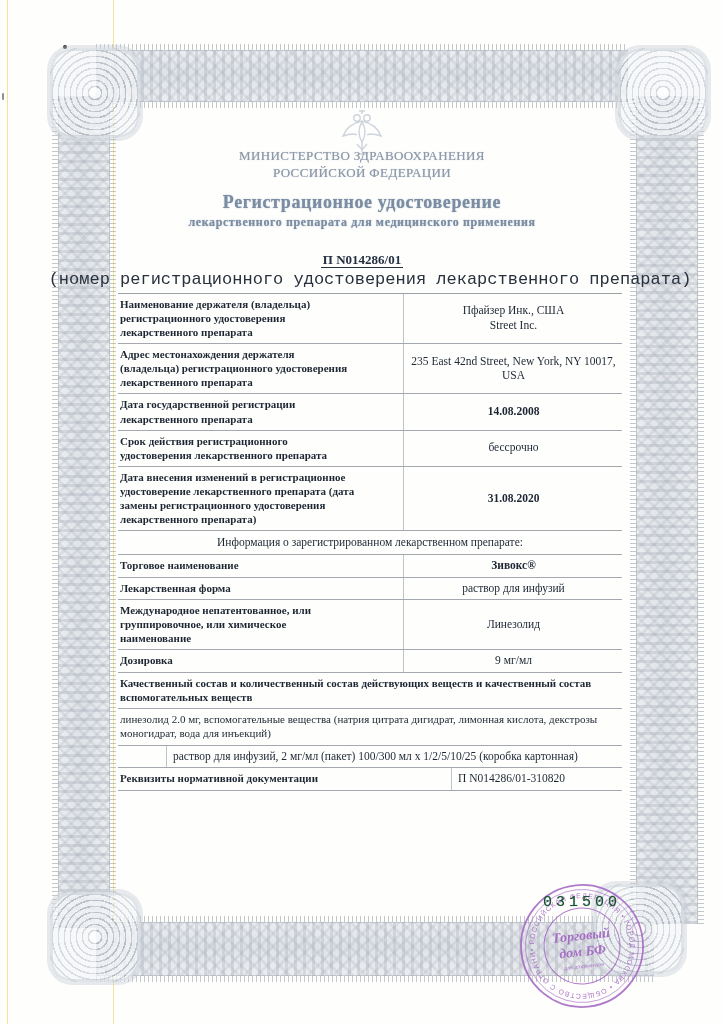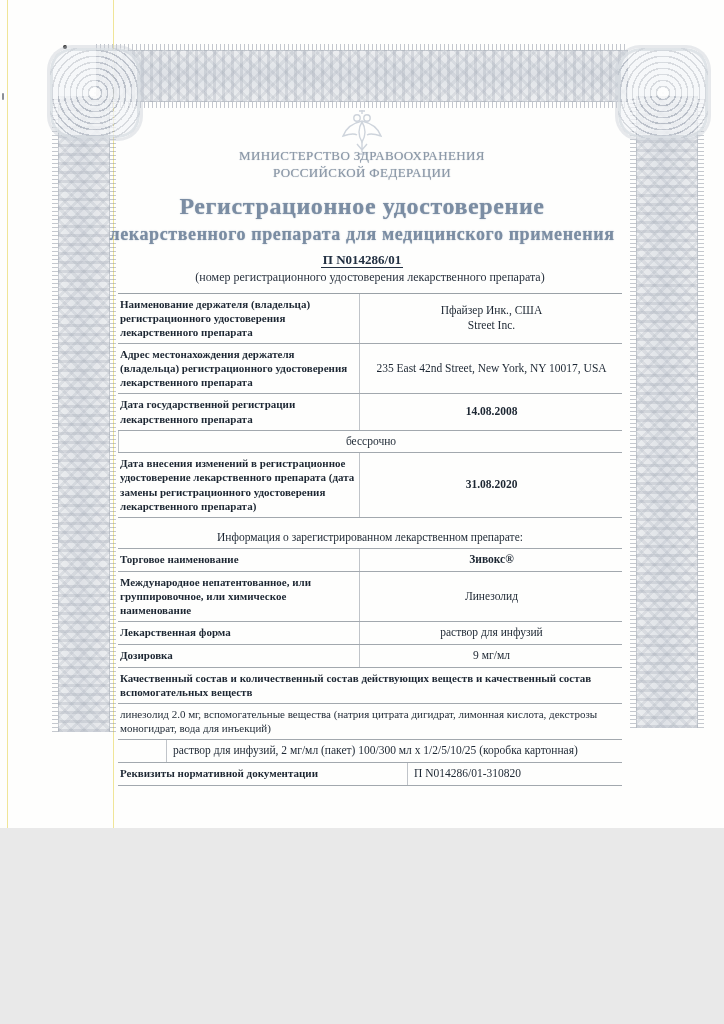--- a/index.html
+++ b/index.html
@@ -1,17 +1,17 @@
 <!DOCTYPE html>
 <html lang="ru"><head>
 <meta charset="utf-8">
 <style>
   html,body{margin:0;padding:0;background:#e9e9e9;}
   .page{
-    position:relative;width:724px;height:828px;margin:0 auto;
+    position:relative;width:724px;height:1024px;margin:0 auto;
     background:#fefefd;overflow:hidden;
     font-family:"Liberation Serif","DejaVu Serif",serif;
     color:#1d2733;
   }
   
   .margin-line{position:absolute;top:0;bottom:0;width:1px;background:rgba(228,208,70,.55);}
   .margin-line.l1{left:7px;}
   .margin-line.l2{left:113px;}
   .scan-speck{position:absolute;background:#2c2c2c;border-radius:50%;}
   .speck-a{left:63px;top:45px;width:4px;height:4px;}
@@ -70,50 +70,50 @@
   .ministry{
     position:absolute;left:0;right:0;top:148px;text-align:center;
     font-size:13px;line-height:1.3;letter-spacing:.4px;color:#8c99a8;
     text-shadow:0 0 1px rgba(140,153,168,.7);
   }
   .doc-title{
     position:absolute;left:0;right:0;top:192px;text-align:center;
     color:#7b8da3;font-weight:bold;text-shadow:0 0 1.2px rgba(123,141,163,.8);
     letter-spacing:.6px;
   }
-  .doc-title .t1{font-size:24px;line-height:1.2;}
-  .doc-title .t2{font-size:18px;line-height:1.45;}
+  .doc-title .t1{font-size:18px;line-height:1.2;}
+  .doc-title .t2{font-size:12px;line-height:1.45;}
   .reg-num{
     position:absolute;left:0;right:0;top:252px;text-align:center;
     font-size:13px;font-weight:bold;color:#223042;
   }
   .reg-num span{border-bottom:1px solid #223042;padding:0 2px;}
   .reg-num-caption{
     position:absolute;left:16px;right:0;top:270px;text-align:center;
-    font-size:12px;color:#28313e;
+    font-size:17px;color:#28313e;font-family:Liberation Mono, monospace;
   }
 
   
   .dtable{
     position:absolute;left:118px;top:293px;width:504px;
     border-top:1px solid rgba(100,110,122,.65);
     font-size:11px;line-height:1.28;
   }
-  .row{display:flex;border-bottom:1px solid rgba(100,110,122,.6);}
+  .row{display:flex;border-bottom:1px solid rgba(100,110,122,.6);gap:44px;}
   .cell-l{width:241px;padding:3px 4px 4px 2px;font-weight:bold;box-sizing:border-box;}
   .cell-r{
     flex:1;padding:3px 5px 4px 6px;box-sizing:border-box;
     border-left:1px solid rgba(100,110,122,.4);
     display:flex;flex-direction:column;justify-content:center;
     text-align:center;font-size:11.5px;
   }
   .cell-r.vleft{text-align:left;justify-content:flex-start;margin-left:48px;}
   .cell-r.vbold{font-weight:bold;}
   .row-full{display:block;border-bottom:1px solid rgba(100,110,122,.6);padding:3px 4px 4px 2px;}
-  .row-full.center{text-align:center;font-size:11.5px;padding:4px 2px;margin-top:8px;}
+  .row-full.center{text-align:center;font-size:11.5px;padding:4px 2px;}
   .row-full.boldtxt{font-weight:bold;}
 
   
   .seal{position:absolute;left:512px;top:876px;width:140px;height:140px;transform:rotate(-6deg);opacity:.85;}
   .serial{
     position:absolute;left:543px;top:894px;
     font-family:Liberation Mono, monospace;font-size:15px;letter-spacing:4px;
     color:#14532d;text-shadow:0 0 1px rgba(70,77,86,.6);
   }
 </style>
@@ -177,43 +177,44 @@
       <div class="cell-l">Адрес местонахождения держателя (владельца) регистрационного удостоверения лекарственного препарата</div>
       <div class="cell-r">235 East 42nd Street, New York, NY 10017, USA</div>
     </div>
 
     <div class="row">
       <div class="cell-l">Дата государственной регистрации лекарственного препарата</div>
       <div class="cell-r vbold">14.08.2008</div>
     </div>
 
     <div class="row">
+      <div class="cell-l">Срок действия регистрационного удостоверения лекарственного препарата</div>
       <div class="cell-r">бессрочно</div>
     </div>
 
     <div class="row">
       <div class="cell-l">Дата внесения изменений в регистрационное удостоверение лекарственного препарата (дата замены регистрационного удостоверения лекарственного препарата)</div>
       <div class="cell-r vbold">31.08.2020</div>
     </div>
 
     <div class="row-full center">Информация о зарегистрированном лекарственном препарате:</div>
 
     <div class="row">
       <div class="cell-l">Торговое наименование</div>
       <div class="cell-r vbold">Зивокс®</div>
     </div>
 
     <div class="row">
+      <div class="cell-l">Лекарственная форма</div>
+      <div class="cell-r">раствор для инфузий</div>
+    </div>
+
+    <div class="row">
       <div class="cell-l">Международное непатентованное, или группировочное, или химическое наименование</div>
       <div class="cell-r">Линезолид</div>
-    </div>
-
-    <div class="row">
-      <div class="cell-l">Лекарственная форма</div>
-      <div class="cell-r">раствор для инфузий</div>
     </div>
 
     <div class="row">
       <div class="cell-l">Дозировка</div>
       <div class="cell-r">9 мг/мл</div>
     </div>
 
     <div class="row-full boldtxt">Качественный состав и количественный состав действующих веществ и качественный состав вспомогательных веществ</div>
 
     <div class="row-full">линезолид 2.0 мг, вспомогательные вещества (натрия цитрата дигидрат, лимонная кислота, декстрозы моногидрат, вода для инъекций)</div>

